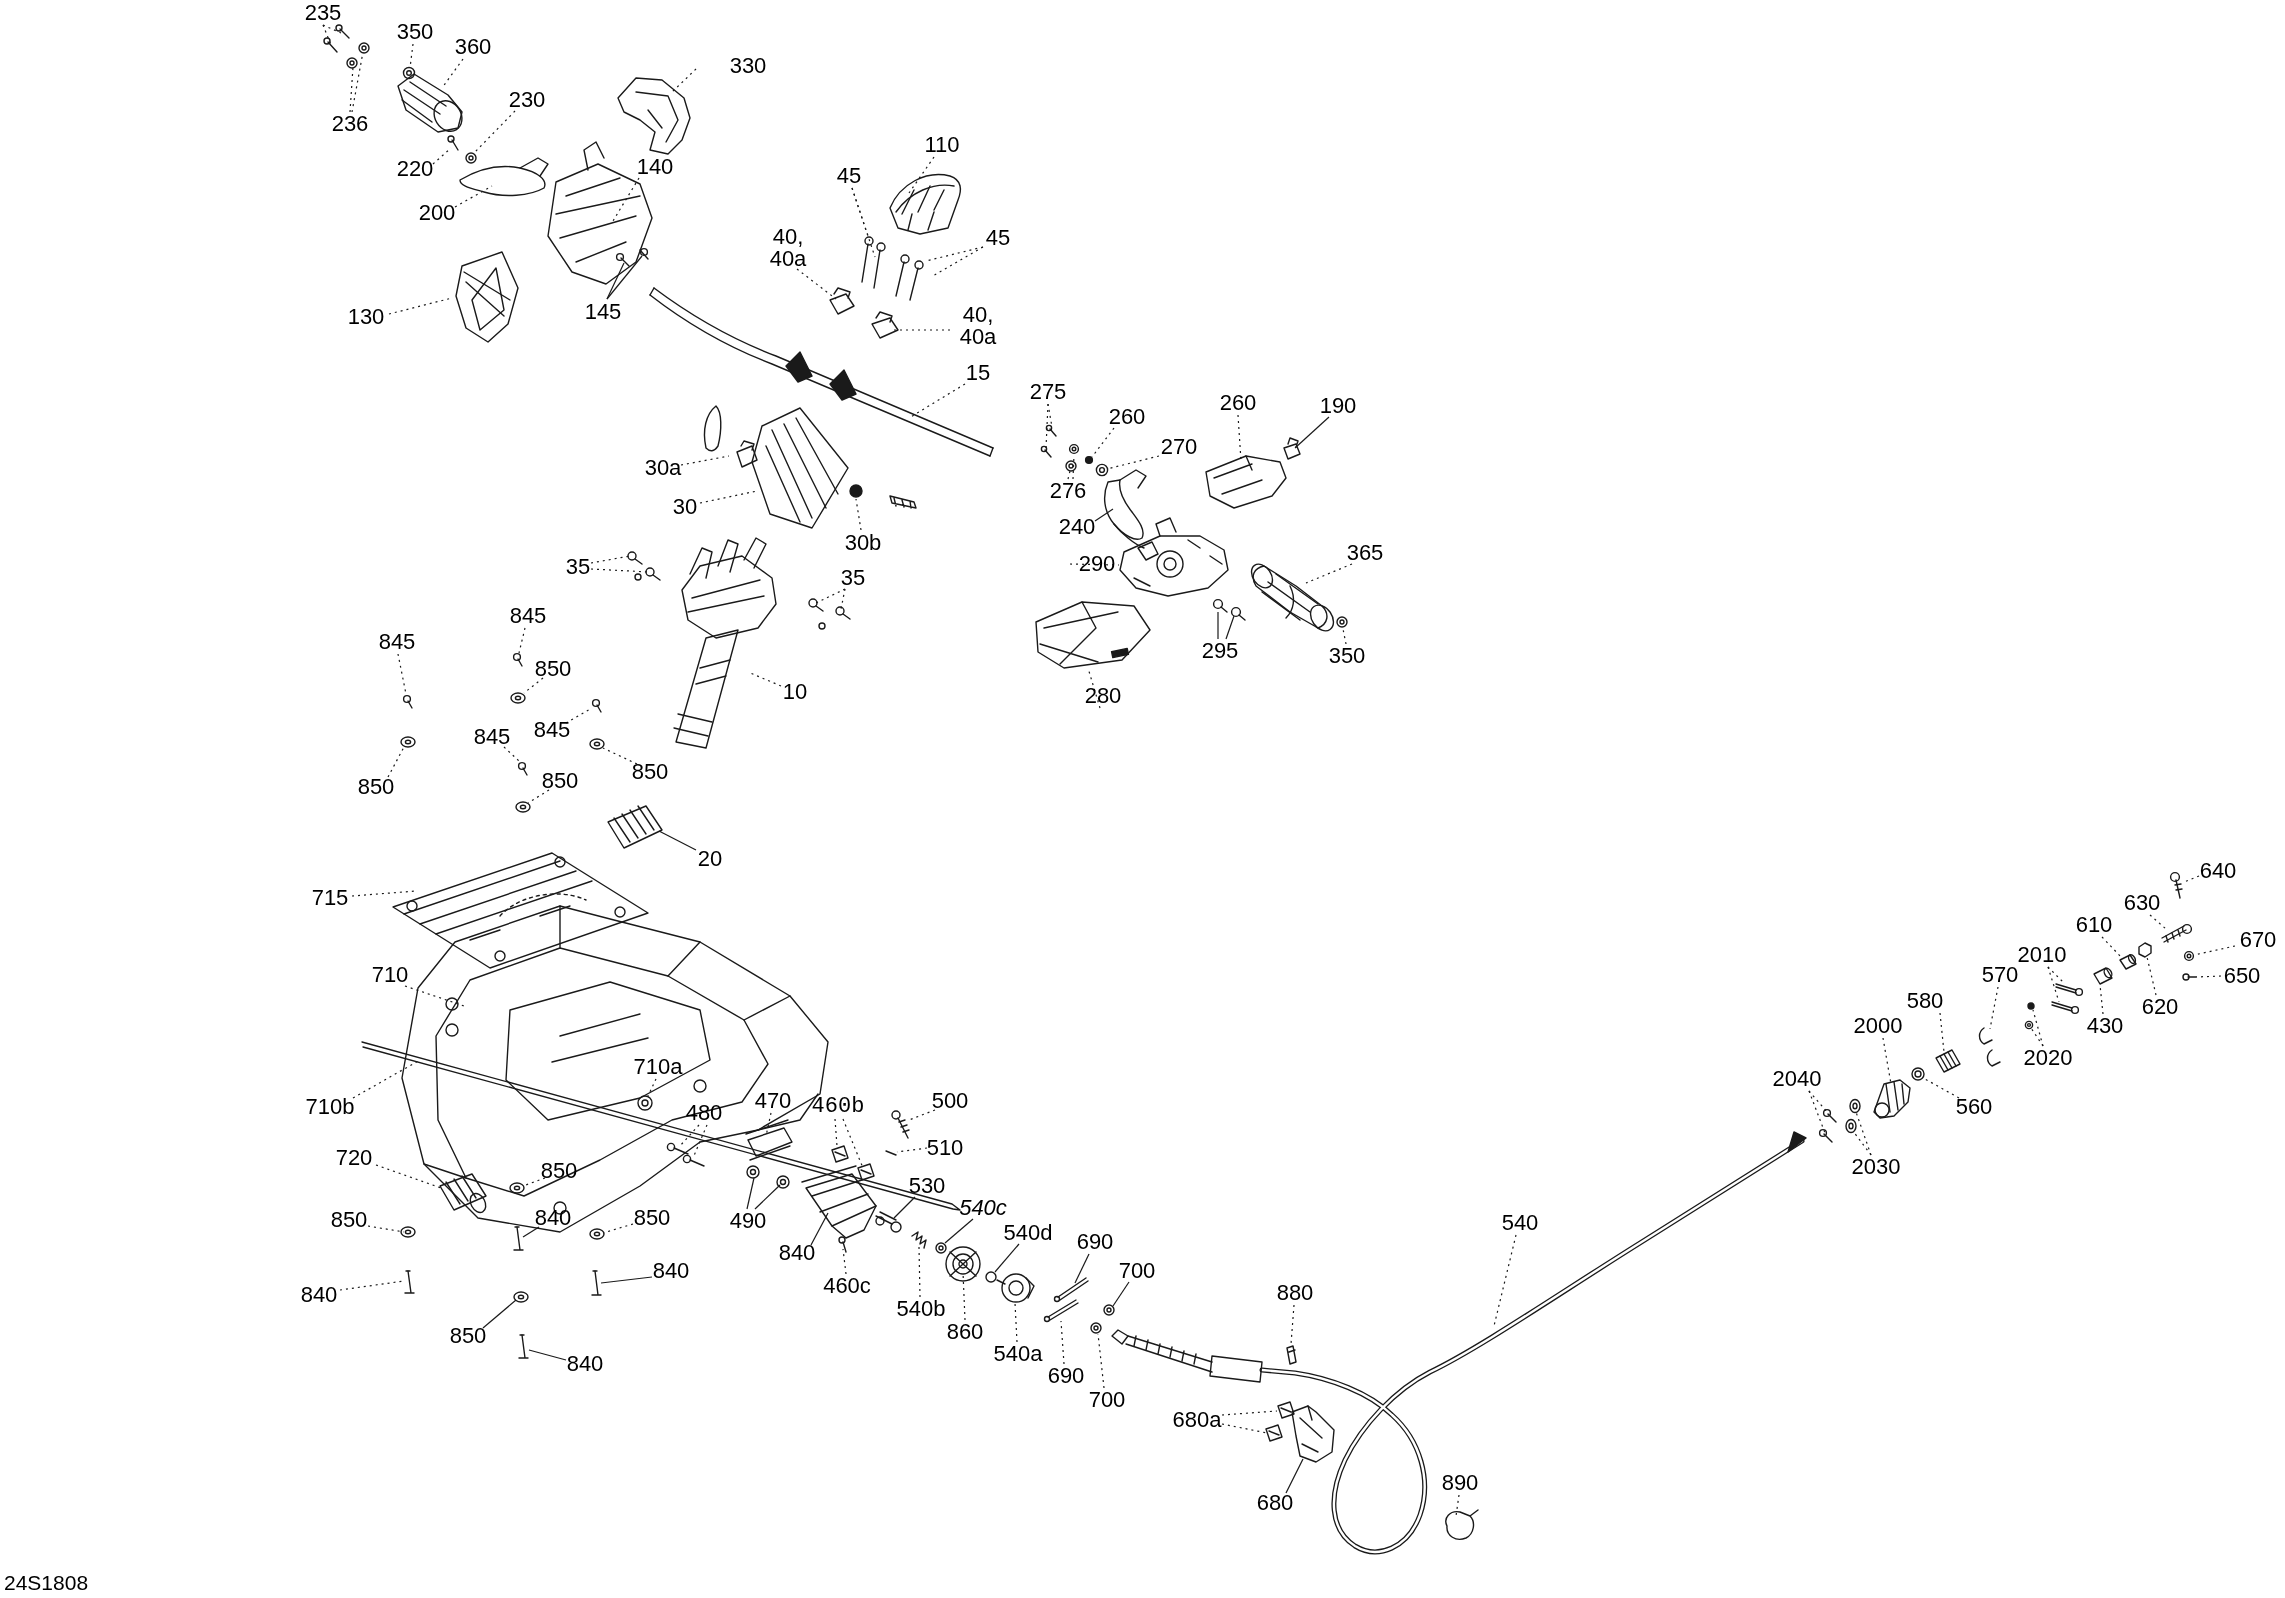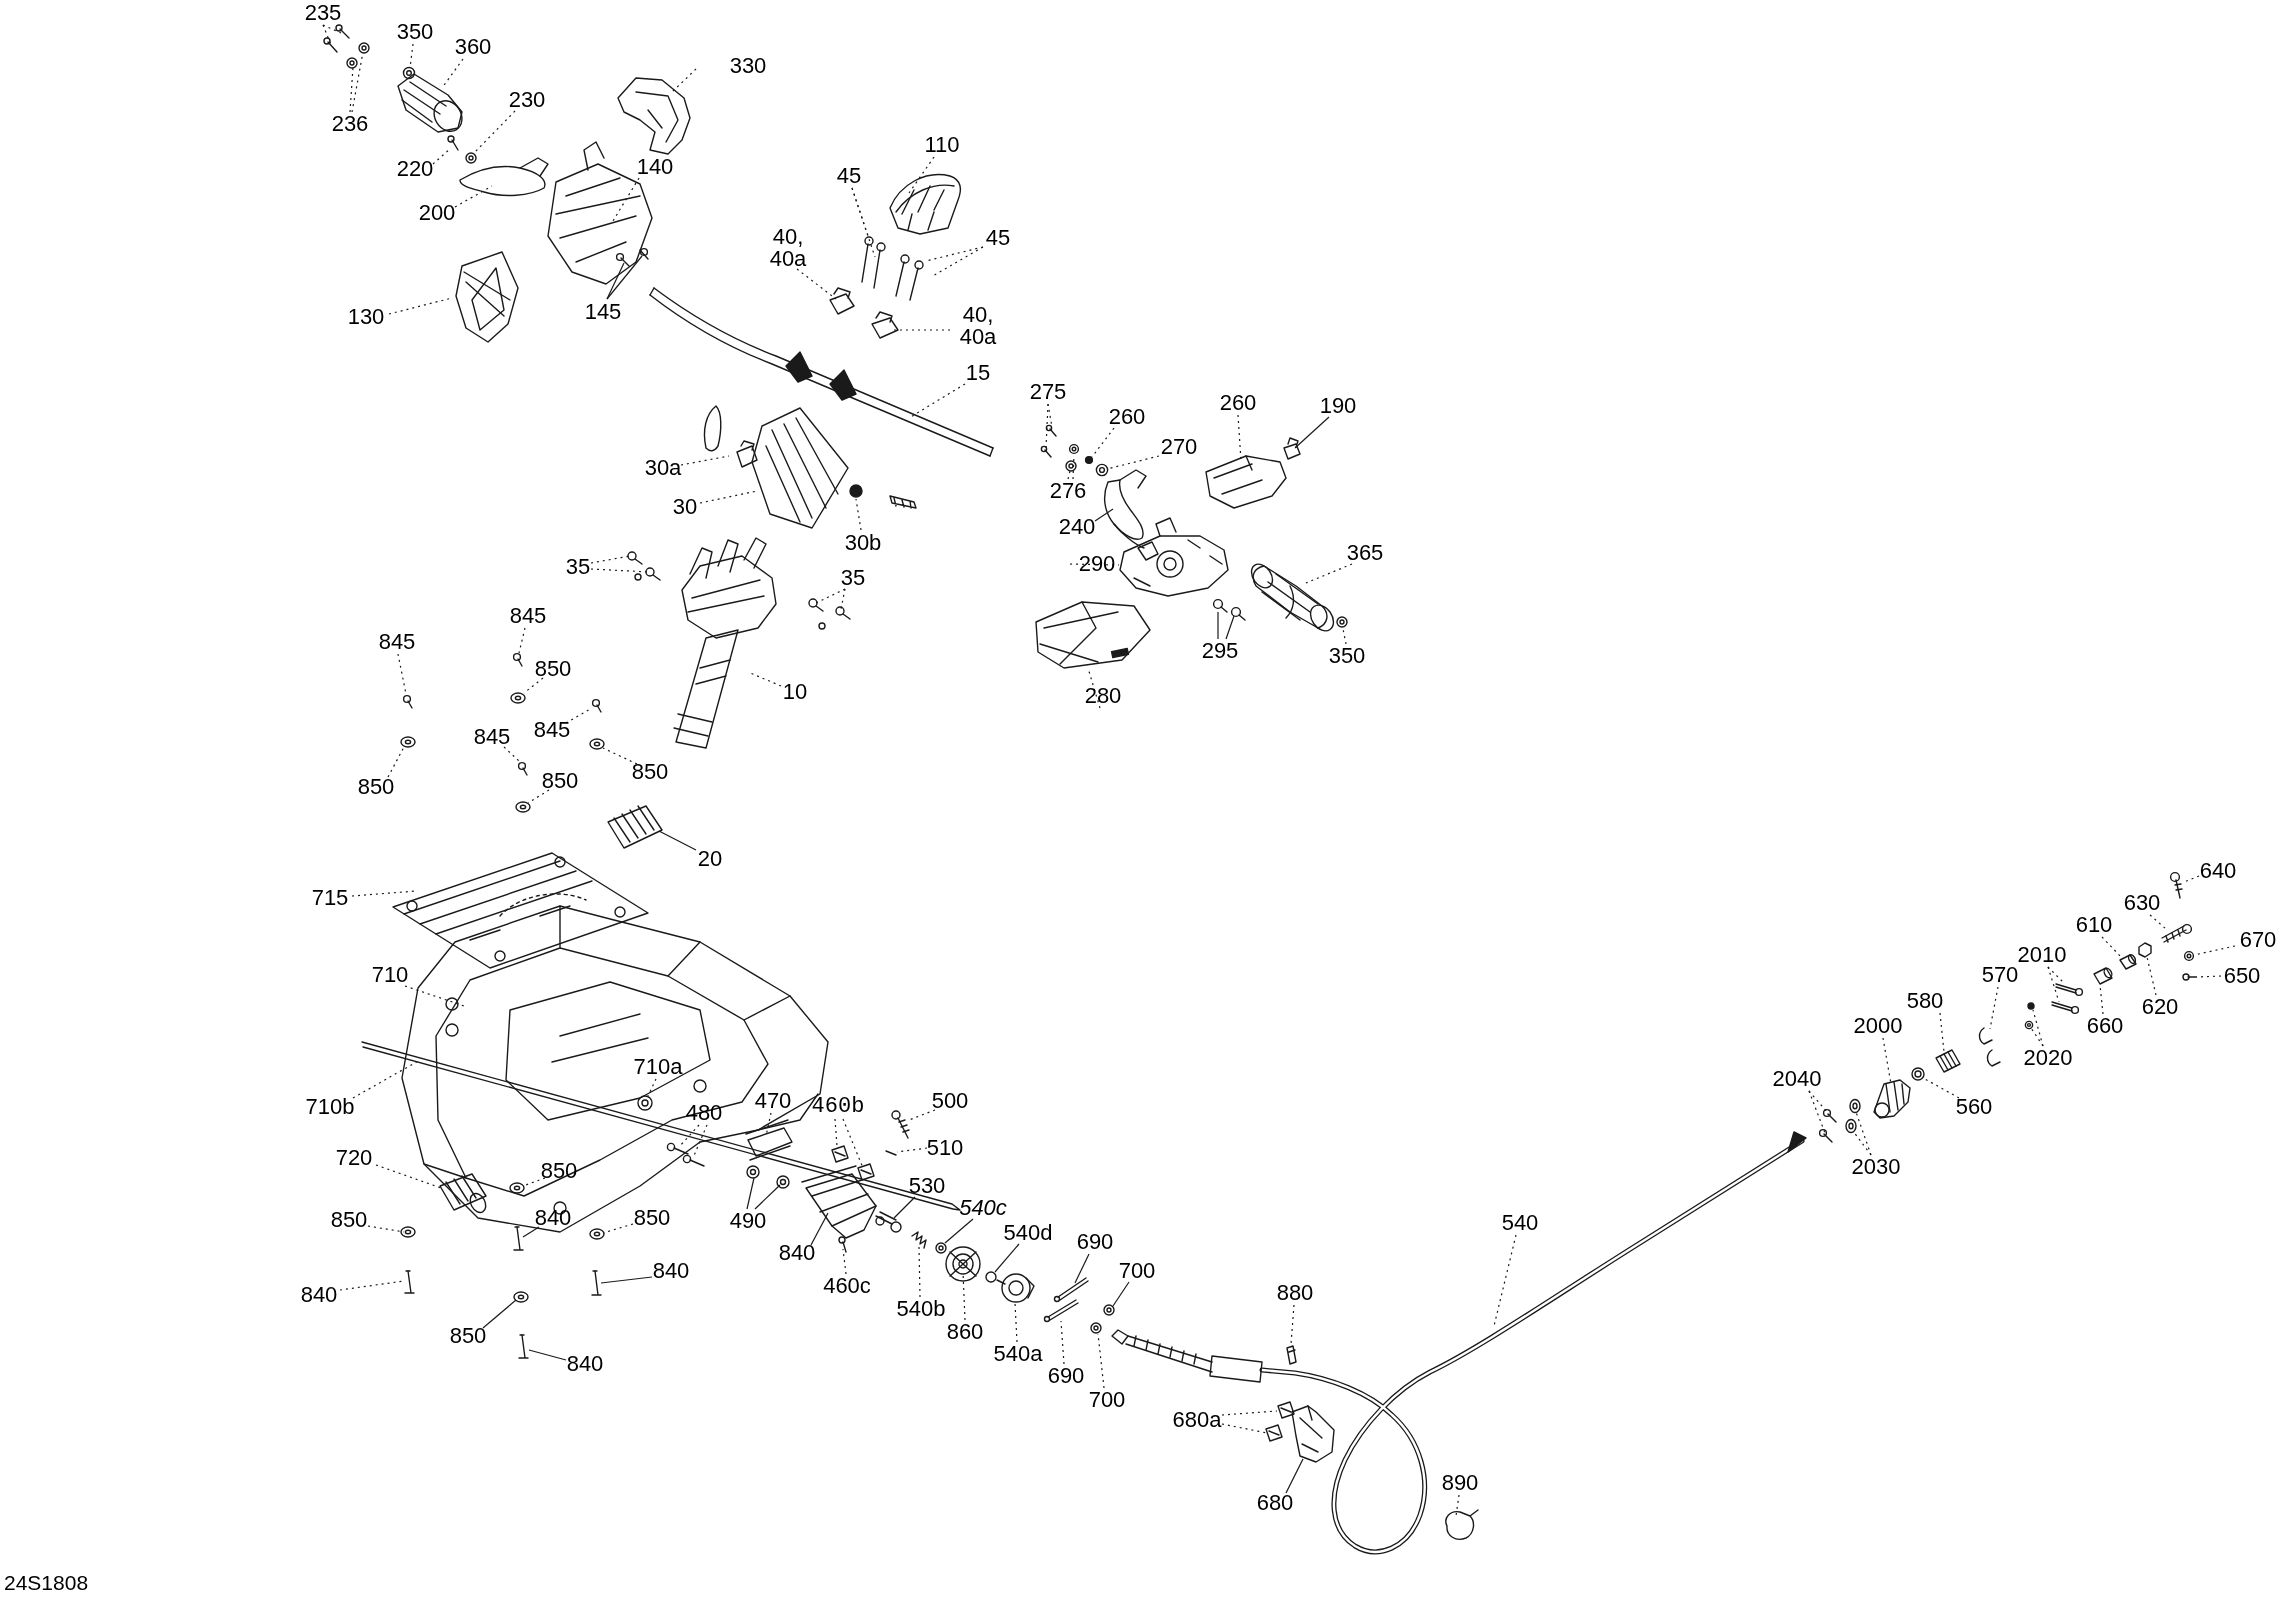--- a/index.html
+++ b/index.html
@@ -624,21 +624,21 @@
       <div class="label" style="left: 390px; top: 975px;">710</div>
       <div class="label" style="left: 2218px; top: 871px;">640</div>
       <div class="label" style="left: 2142px; top: 903px;">630</div>
       <div class="label" style="left: 2094px; top: 925px;">610</div>
       <div class="label" style="left: 2042px; top: 955px;">2010</div>
       <div class="label" style="left: 2258px; top: 940px;">670</div>
       <div class="label" style="left: 2242px; top: 976px;">650</div>
       <div class="label" style="left: 2000px; top: 975px;">570</div>
       <div class="label" style="left: 1925px; top: 1001px;">580</div>
       <div class="label" style="left: 2160px; top: 1007px;">620</div>
-      <div class="label" style="left: 2105px; top: 1026px;">660</div>
+      <div class="label" style="left: 2105px; top: 1026px;">430</div>
       <div class="label" style="left: 1878px; top: 1026px;">2000</div>
       <div class="label" style="left: 2048px; top: 1058px;">2020</div>
       <div class="label" style="left: 1797px; top: 1079px;">2040</div>
       <div class="label" style="left: 1974px; top: 1107px;">560</div>
       <div class="label" style="left: 658px; top: 1067px;">710a</div>
       <div class="label" style="left: 1876px; top: 1167px;">2030</div>
       <div class="label" style="left: 330px; top: 1107px;">710b</div>
       <div class="label" style="left: 704px; top: 1113px;">480</div>
       <div class="label" style="left: 773px; top: 1101px;">470</div>
       <div class="label" style="left: 838px; top: 1107px; font-family: Liberation Mono, monospace;">460b</div>

